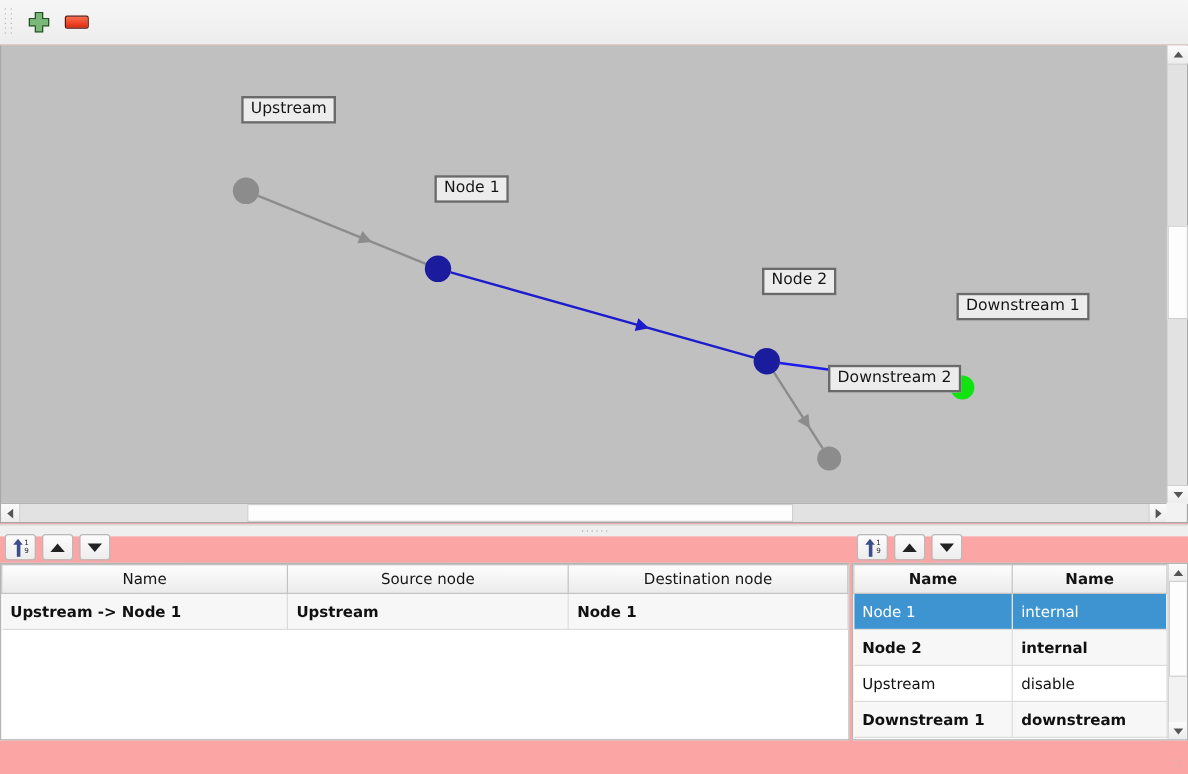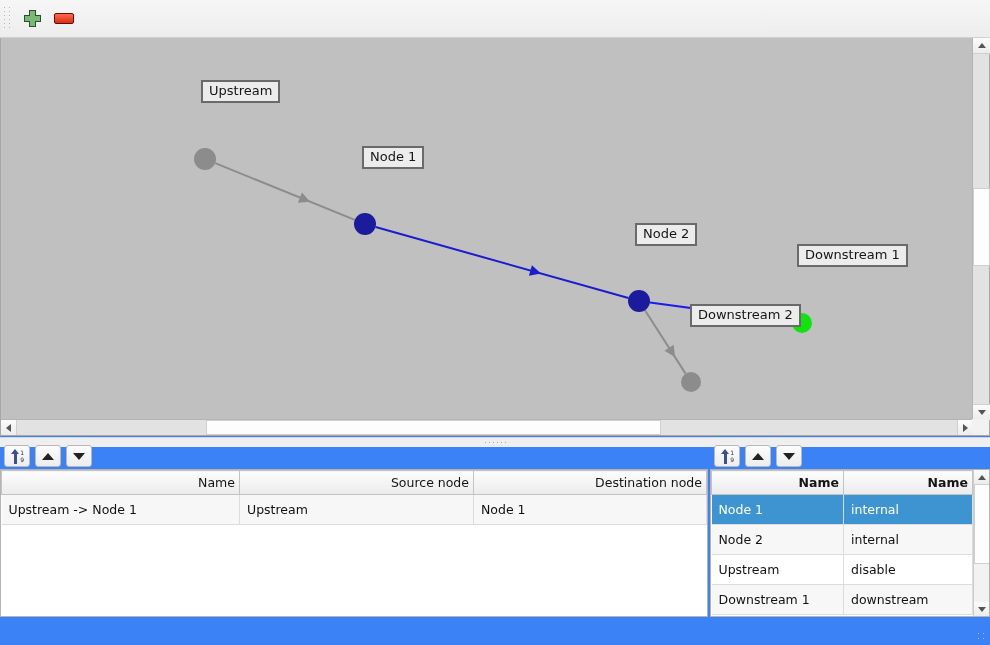--- a/index.html
+++ b/index.html
@@ -5,21 +5,21 @@
   * { box-sizing: border-box; }
   html, body {
     margin: 0; padding: 0;
     width: 990px; height: 645px;
     overflow: hidden;
     background: #efefef;
     font-family: "DejaVu Sans", "Liberation Sans", sans-serif;
     font-size: 12px;
     color: #1a1a1a;
   }
-  #app { position: relative; width: 990px; height: 645px; background: #3b82f6; }
+  #app { position: relative; width: 990px; height: 645px; background: #fca5a5; }
 
   
   .toolbar {
     position: absolute; left: 0; top: 0; width: 990px; height: 38px;
     background: linear-gradient(#f6f6f6, #ededed);
     border-bottom: 1px solid #d0d0d0;
     display: flex; align-items: center;
   }
   .grip-v {
     width: 10px; height: 24px; margin-left: 2px; margin-right: 4px;
@@ -111,31 +111,31 @@
   .ico-sort .arr { position:absolute; left:1px; top:0; width:0;height:0;
      border-left:4px solid transparent;border-right:4px solid transparent;border-bottom:5px solid #3d4f8a;}
   .ico-sort .stem { position:absolute; left:3.5px; top:4px; width:3px; height:11px; background:#3d4f8a; }
   .ico-sort .d1 { position:absolute; right:0; top:1px; font-size:6px; line-height:6px; color:#2a2a2a; }
   .ico-sort .d2 { position:absolute; right:0; top:8px; font-size:6px; line-height:6px; color:#2a2a2a; }
   table.grid { border-collapse: collapse; table-layout: fixed; width: 100%; }
   table.grid th {
     background: linear-gradient(#fdfdfd,#ebebeb);
     border: 1px solid #c3c3c3; border-left: none;
     height: 24px; font-size: 12.5px; font-weight: normal; color: #141414;
-    text-align: right; padding: 0 4px;
+    text-align: center; padding: 0 4px;
   }
   table.grid th:first-child { border-left: 1px solid #c3c3c3; }
   table.grid.focused th { font-weight: bold; }
   table.grid td {
     border-bottom: 1px solid #dcdcdc; border-right: 1px solid #dcdcdc;
     height: 30px; padding: 0 7px; font-size: 12.5px; color: #111;
     white-space: nowrap; overflow: hidden; text-overflow: ellipsis;
   }
   table.grid tr.odd td { background: #ffffff; }
-  table.grid tr.even td { background: #f7f7f7; }
+  table.grid tr.even td { background: #f7f7f7; font-weight: bold; }
   table.grid tr.selected td { background: #3d94d0; color: #ffffff; }
   .grid-frame { border: 1px solid #b4b4b4; background: #fff; }
 
   .pane-right .vscroll-tbl {
     position: absolute; right: 0; top: 0; width: 16px; bottom: 0;
     background: #f2f2f2; border-left: 1px solid #cccccc;
   }
 </style>
 </head>
 <body>

